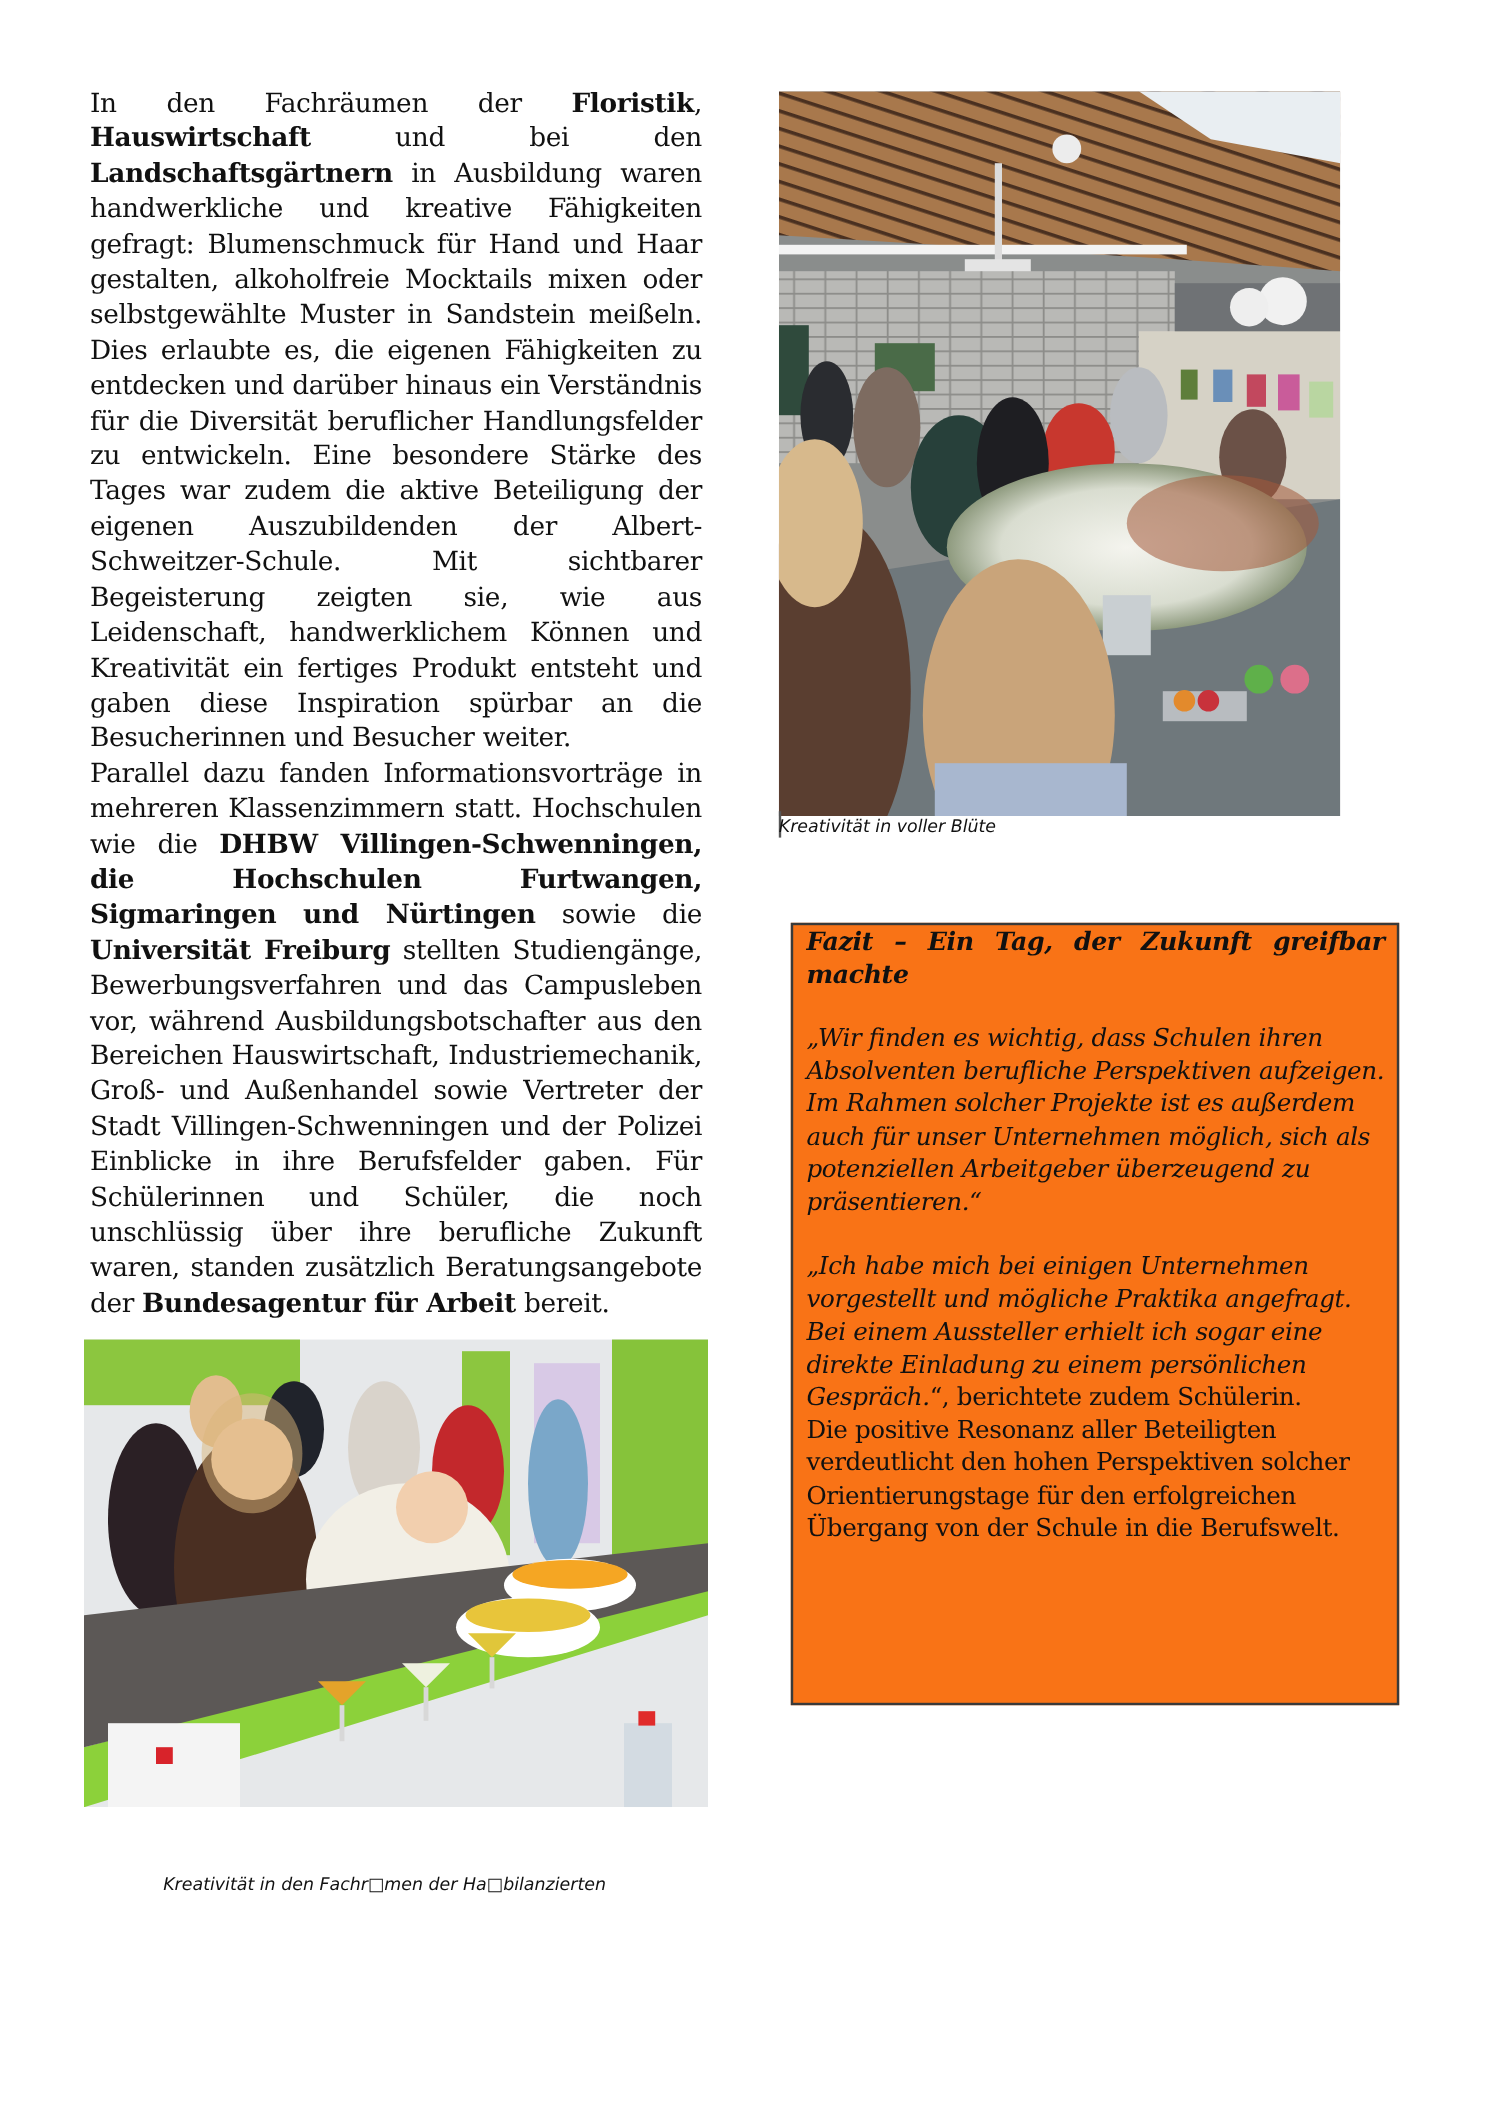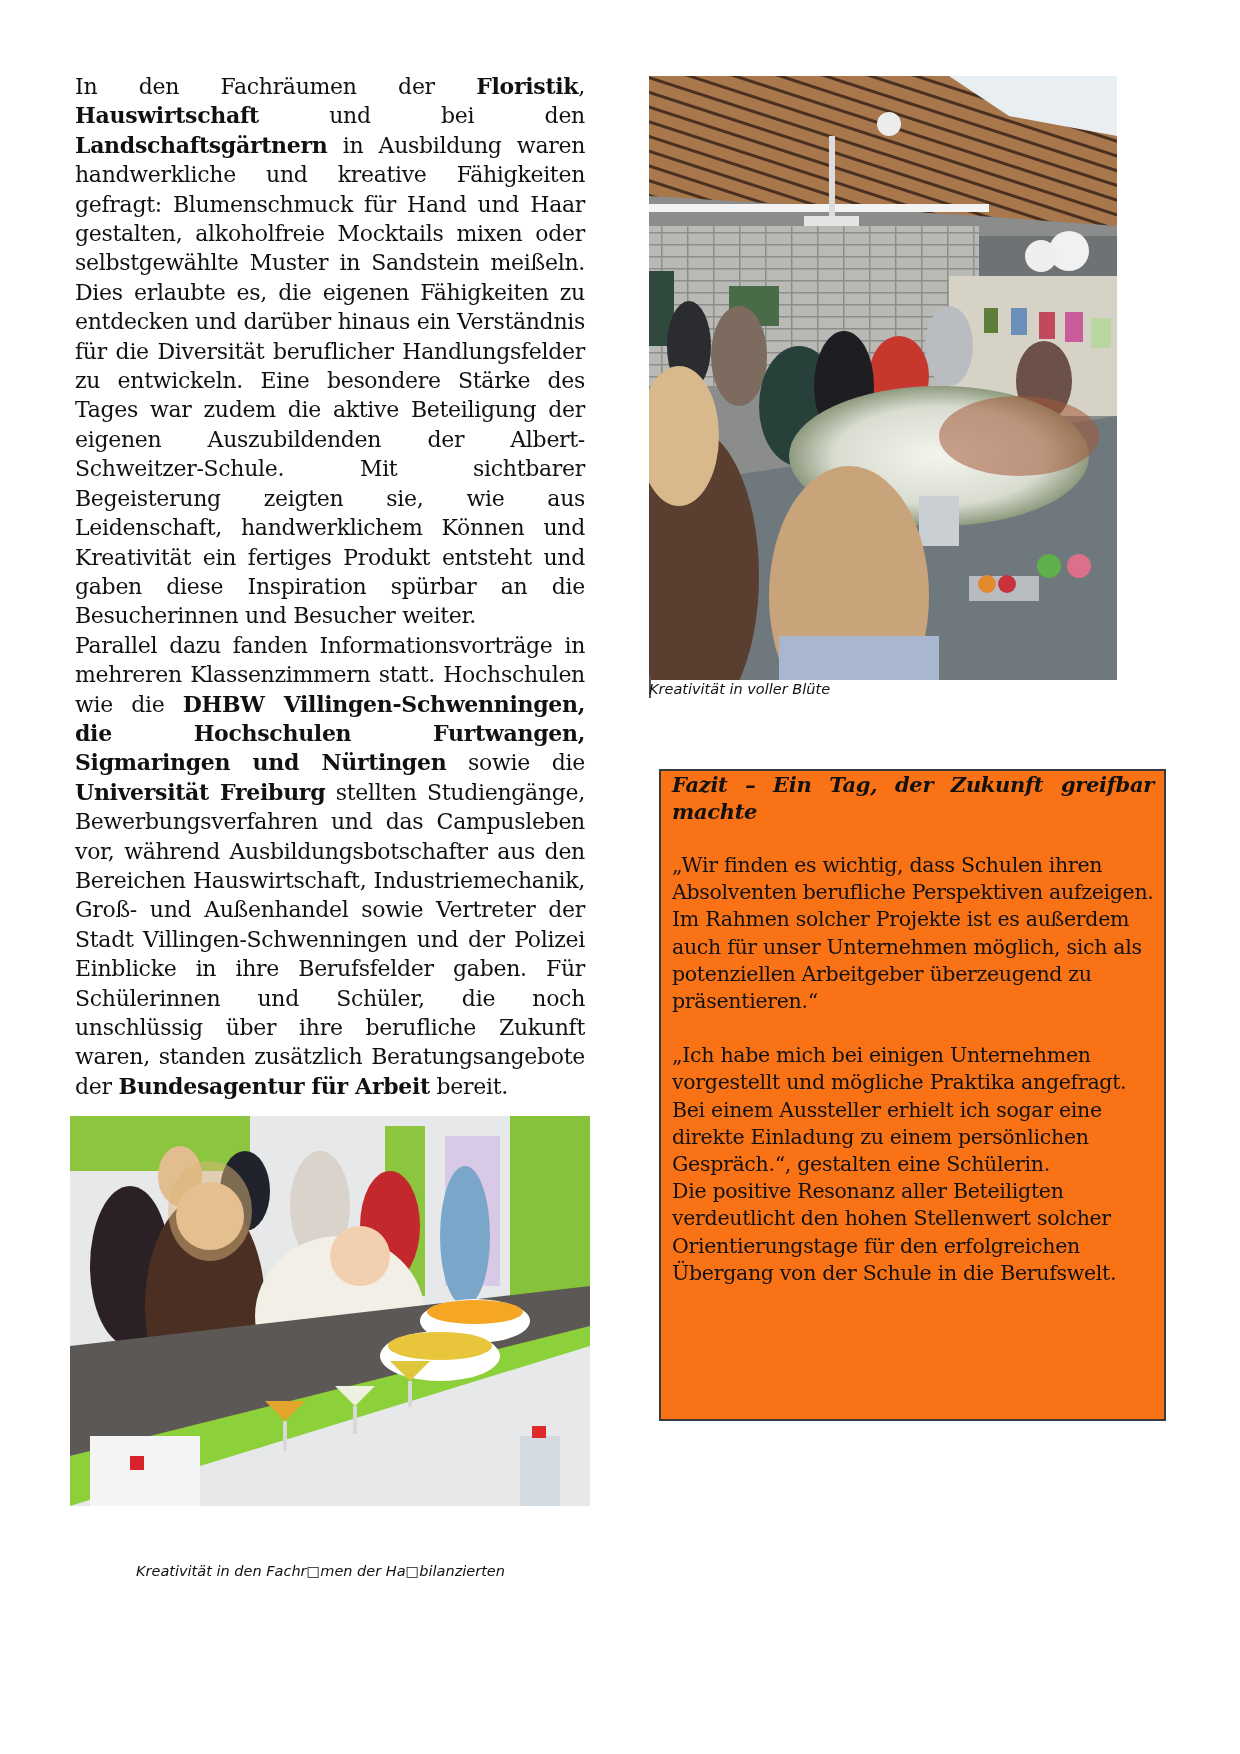--- a/index.html
+++ b/index.html
@@ -22,21 +22,21 @@
              font-style: italic; font-size: 14.5px; color: #111; }
   .caption-floristik { left: 649px; top: 681px; width: 470px; }
   .caption-hauswirtschaft { left: 136px; top: 1563px; }
   .cap-rule { position: absolute; left: 649px; top: 676px; width: 2px; height: 22px; background: #555; }
 
   .fazit-box { position: absolute; left: 659px; top: 769px; width: 507px; height: 652px;
                box-sizing: border-box; background: #f97316; border: 2px solid #3a3a3a;
                padding: 0 10px 0 11px; font-size: 20.5px; line-height: 27.2px; letter-spacing: -0.3px; }
   .fazit-title { font-weight: bold; font-style: italic; margin: 0; font-size: 21px; line-height: 27px; text-align: justify; text-align-last: left; }
   .fazit-box p { margin: 0; }
-  .fazit-box .quote { }
+  .fazit-box .quote { font-style: italic; }
   .gap { height: 27px; }
   .justify { text-align: justify; }
 </style>
 </head>
 <body>
 
 <div class="col-left">
   <p><span>In den Fachräumen der </span><b>Floristik</b><span>, </span><b>Hauswirtschaft</b><span> und bei den </span><b>Landschaftsgärtnern</b><span> in Ausbildung waren handwerkliche und kreative Fähigkeiten gefragt: Blumenschmuck für Hand und Haar gestalten, alkoholfreie Mocktails mixen oder selbstgewählte Muster in Sandstein meißeln. Dies erlaubte es, die eigenen Fähigkeiten zu entdecken und darüber hinaus ein Verständnis für die Diversität beruflicher Handlungsfelder zu entwickeln. Eine besondere Stärke des Tages war zudem die aktive Beteiligung der eigenen Auszubildenden der Albert-Schweitzer-Schule. Mit sichtbarer Begeisterung zeigten sie, wie aus Leidenschaft, handwerklichem Können und Kreativität ein fertiges Produkt entsteht und gaben diese Inspiration spürbar an die Besucherinnen und Besucher weiter.</span></p>
   <p><span>Parallel dazu fanden Informationsvorträge in mehreren Klassenzimmern statt. Hochschulen wie die </span><b>DHBW Villingen-Schwenningen, die Hochschulen Furtwangen, Sigmaringen und Nürtingen</b><span> sowie die </span><b>Universität Freiburg</b><span> stellten Studiengänge, Bewerbungsverfahren und das Campusleben vor, während Ausbildungsbotschafter aus den Bereichen Hauswirtschaft, Industriemechanik, Groß- und Außenhandel sowie Vertreter der Stadt Villingen-Schwenningen und der Polizei Einblicke in ihre Berufsfelder gaben. Für Schülerinnen und Schüler, die noch unschlüssig über ihre berufliche Zukunft waren, standen zusätzlich Beratungsangebote der </span><b>Bundesagentur für Arbeit</b><span> bereit.</span></p>
 </div>
@@ -156,15 +156,15 @@
     <rect x="462" y="310" width="14" height="12" fill="#e02b2b"></rect>
   </svg>
 </div>
 <div class="caption caption-hauswirtschaft">Kreativität in den Fachr□men der Ha□bilanzierten</div>
 
 <div class="fazit-box">
   <p class="fazit-title">Fazit – Ein Tag, der Zukunft greifbar machte</p>
   <div class="gap"></div>
   <p class="quote"> „Wir finden es wichtig, dass Schulen ihren Absolventen berufliche Perspektiven aufzeigen. Im Rahmen solcher Projekte ist es außerdem auch für unser Unternehmen möglich, sich als potenziellen Arbeitgeber überzeugend zu präsentieren.“</p>
   <div class="gap"></div>
-  <p><span class="quote">„Ich habe mich bei einigen Unternehmen vorgestellt und mögliche Praktika angefragt. Bei einem Aussteller erhielt ich sogar eine direkte Einladung zu einem persönlichen Gespräch.</span><span>“, gestalten eine Schülerin.</span></p>
-  <p>Die positive Resonanz aller Beteiligten verdeutlicht den hohen Stellenwert solcher Orientierungstage für den erfolgreichen Übergang von der Schule in die Berufswelt.</p>
+  <p><span class="quote">„Ich habe mich bei einigen Unternehmen vorgestellt und mögliche Praktika angefragt. Bei einem Aussteller erhielt ich sogar eine direkte Einladung zu einem persönlichen Gespräch.</span><span>“, berichtete zudem Schülerin.</span></p>
+  <p>Die positive Resonanz aller Beteiligten verdeutlicht den hohen Perspektiven solcher Orientierungstage für den erfolgreichen Übergang von der Schule in die Berufswelt.</p>
 </div>
 
 </body></html>

